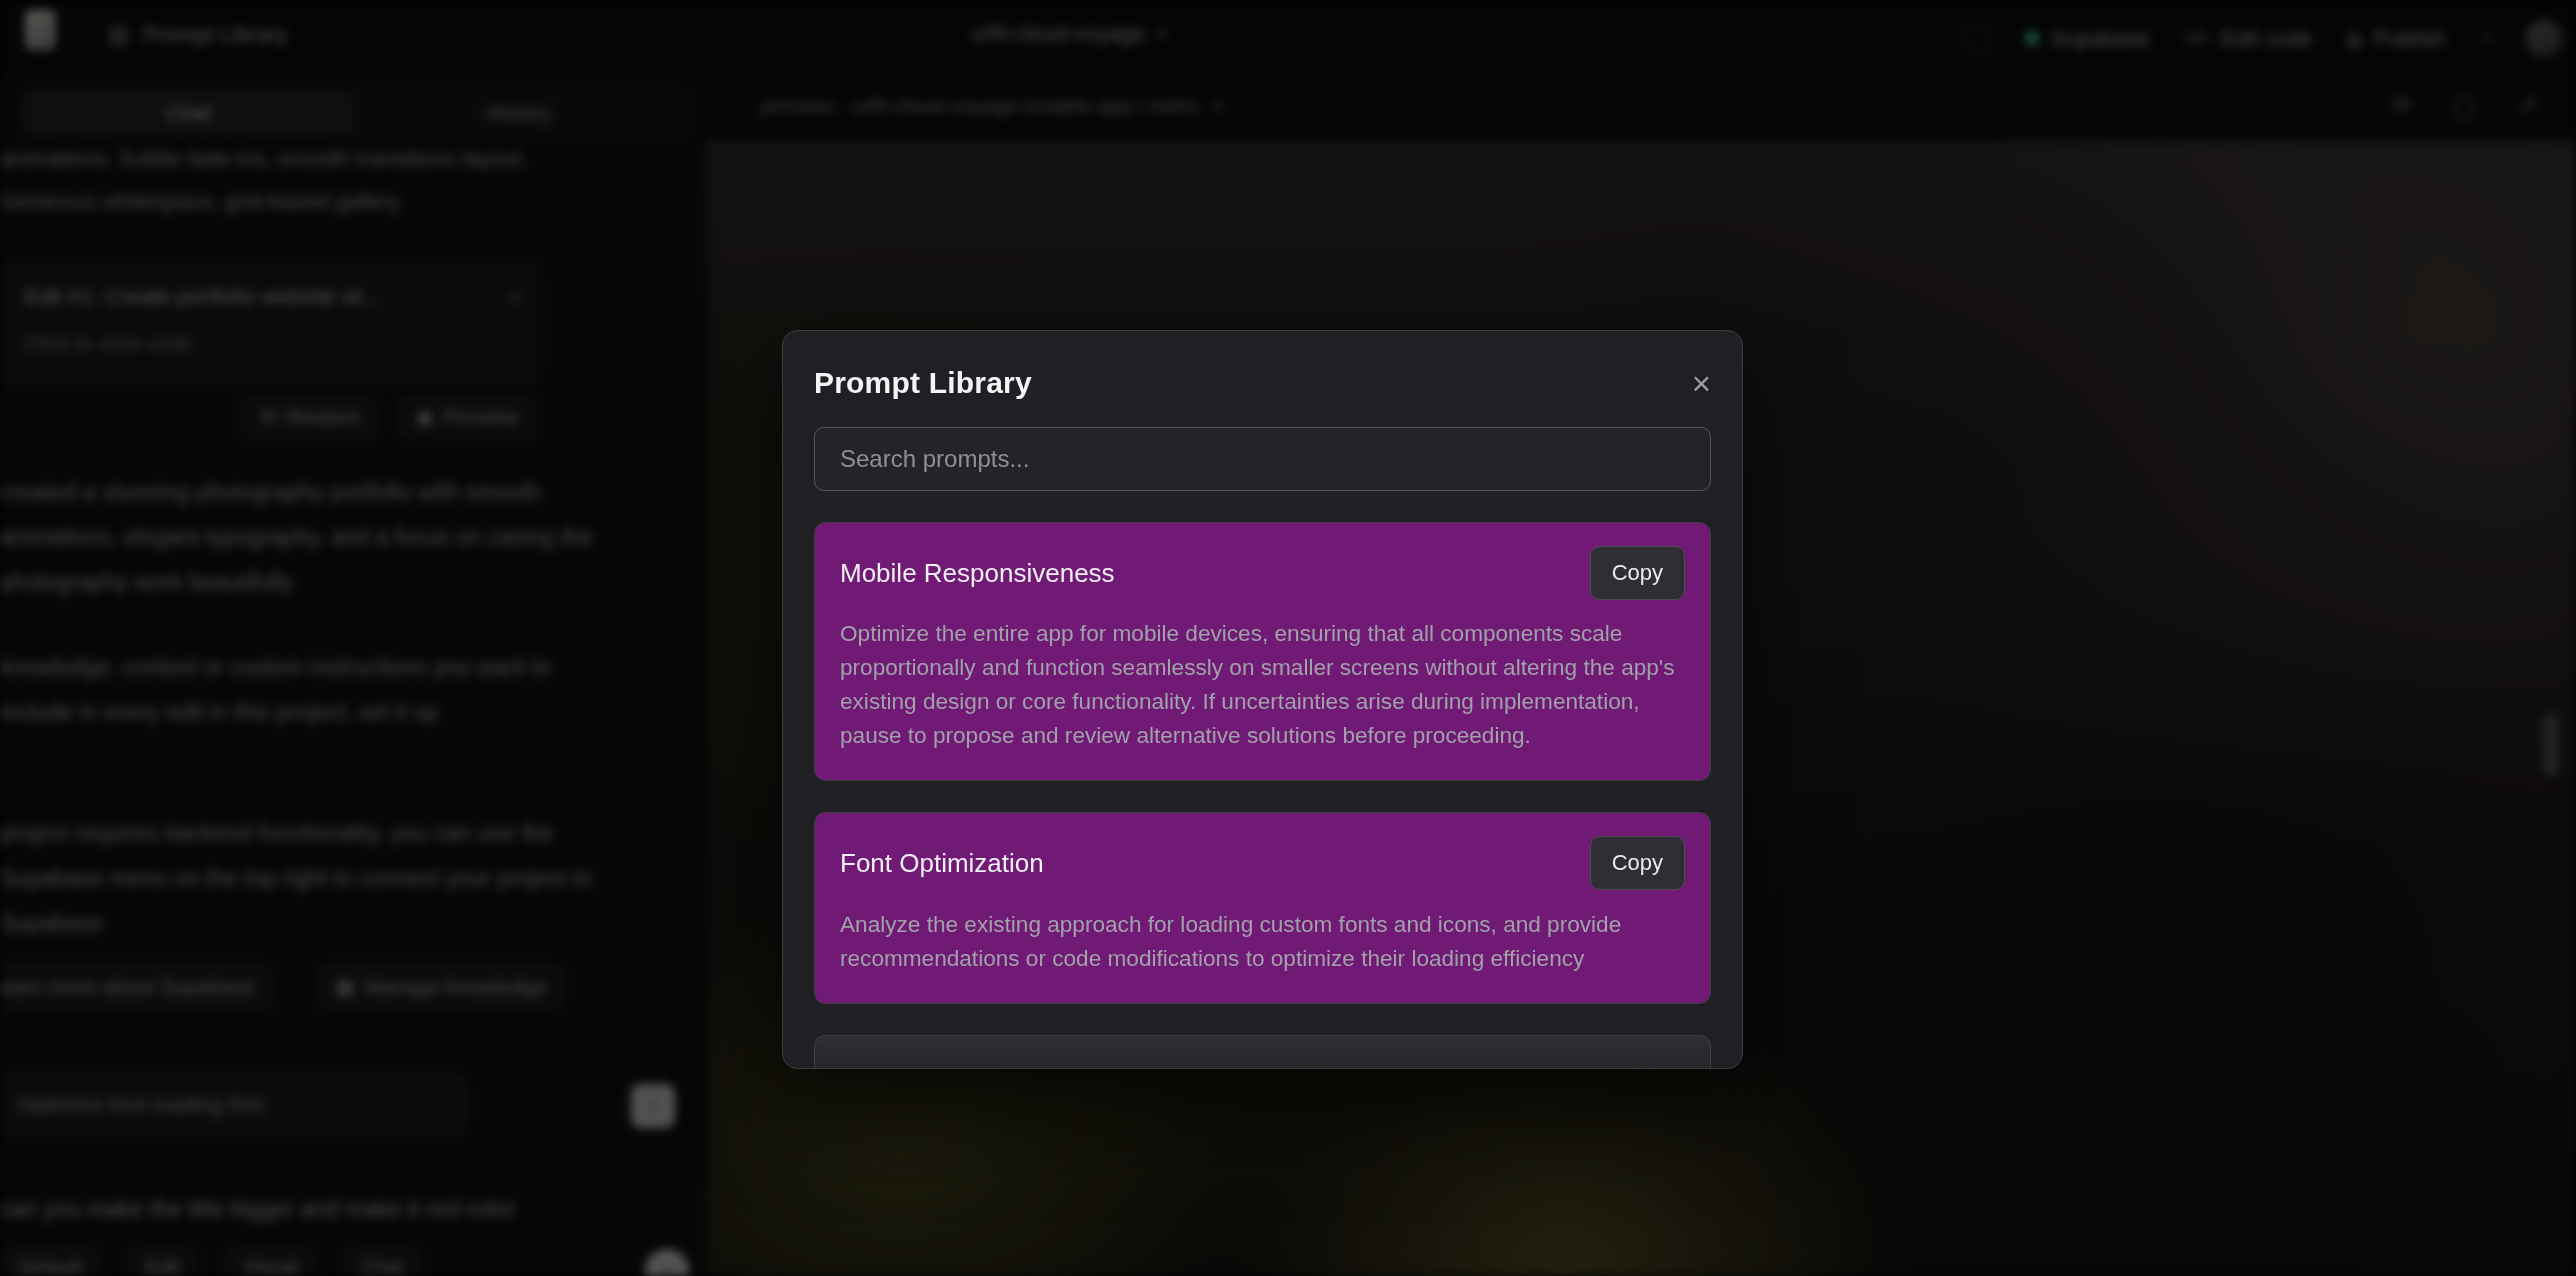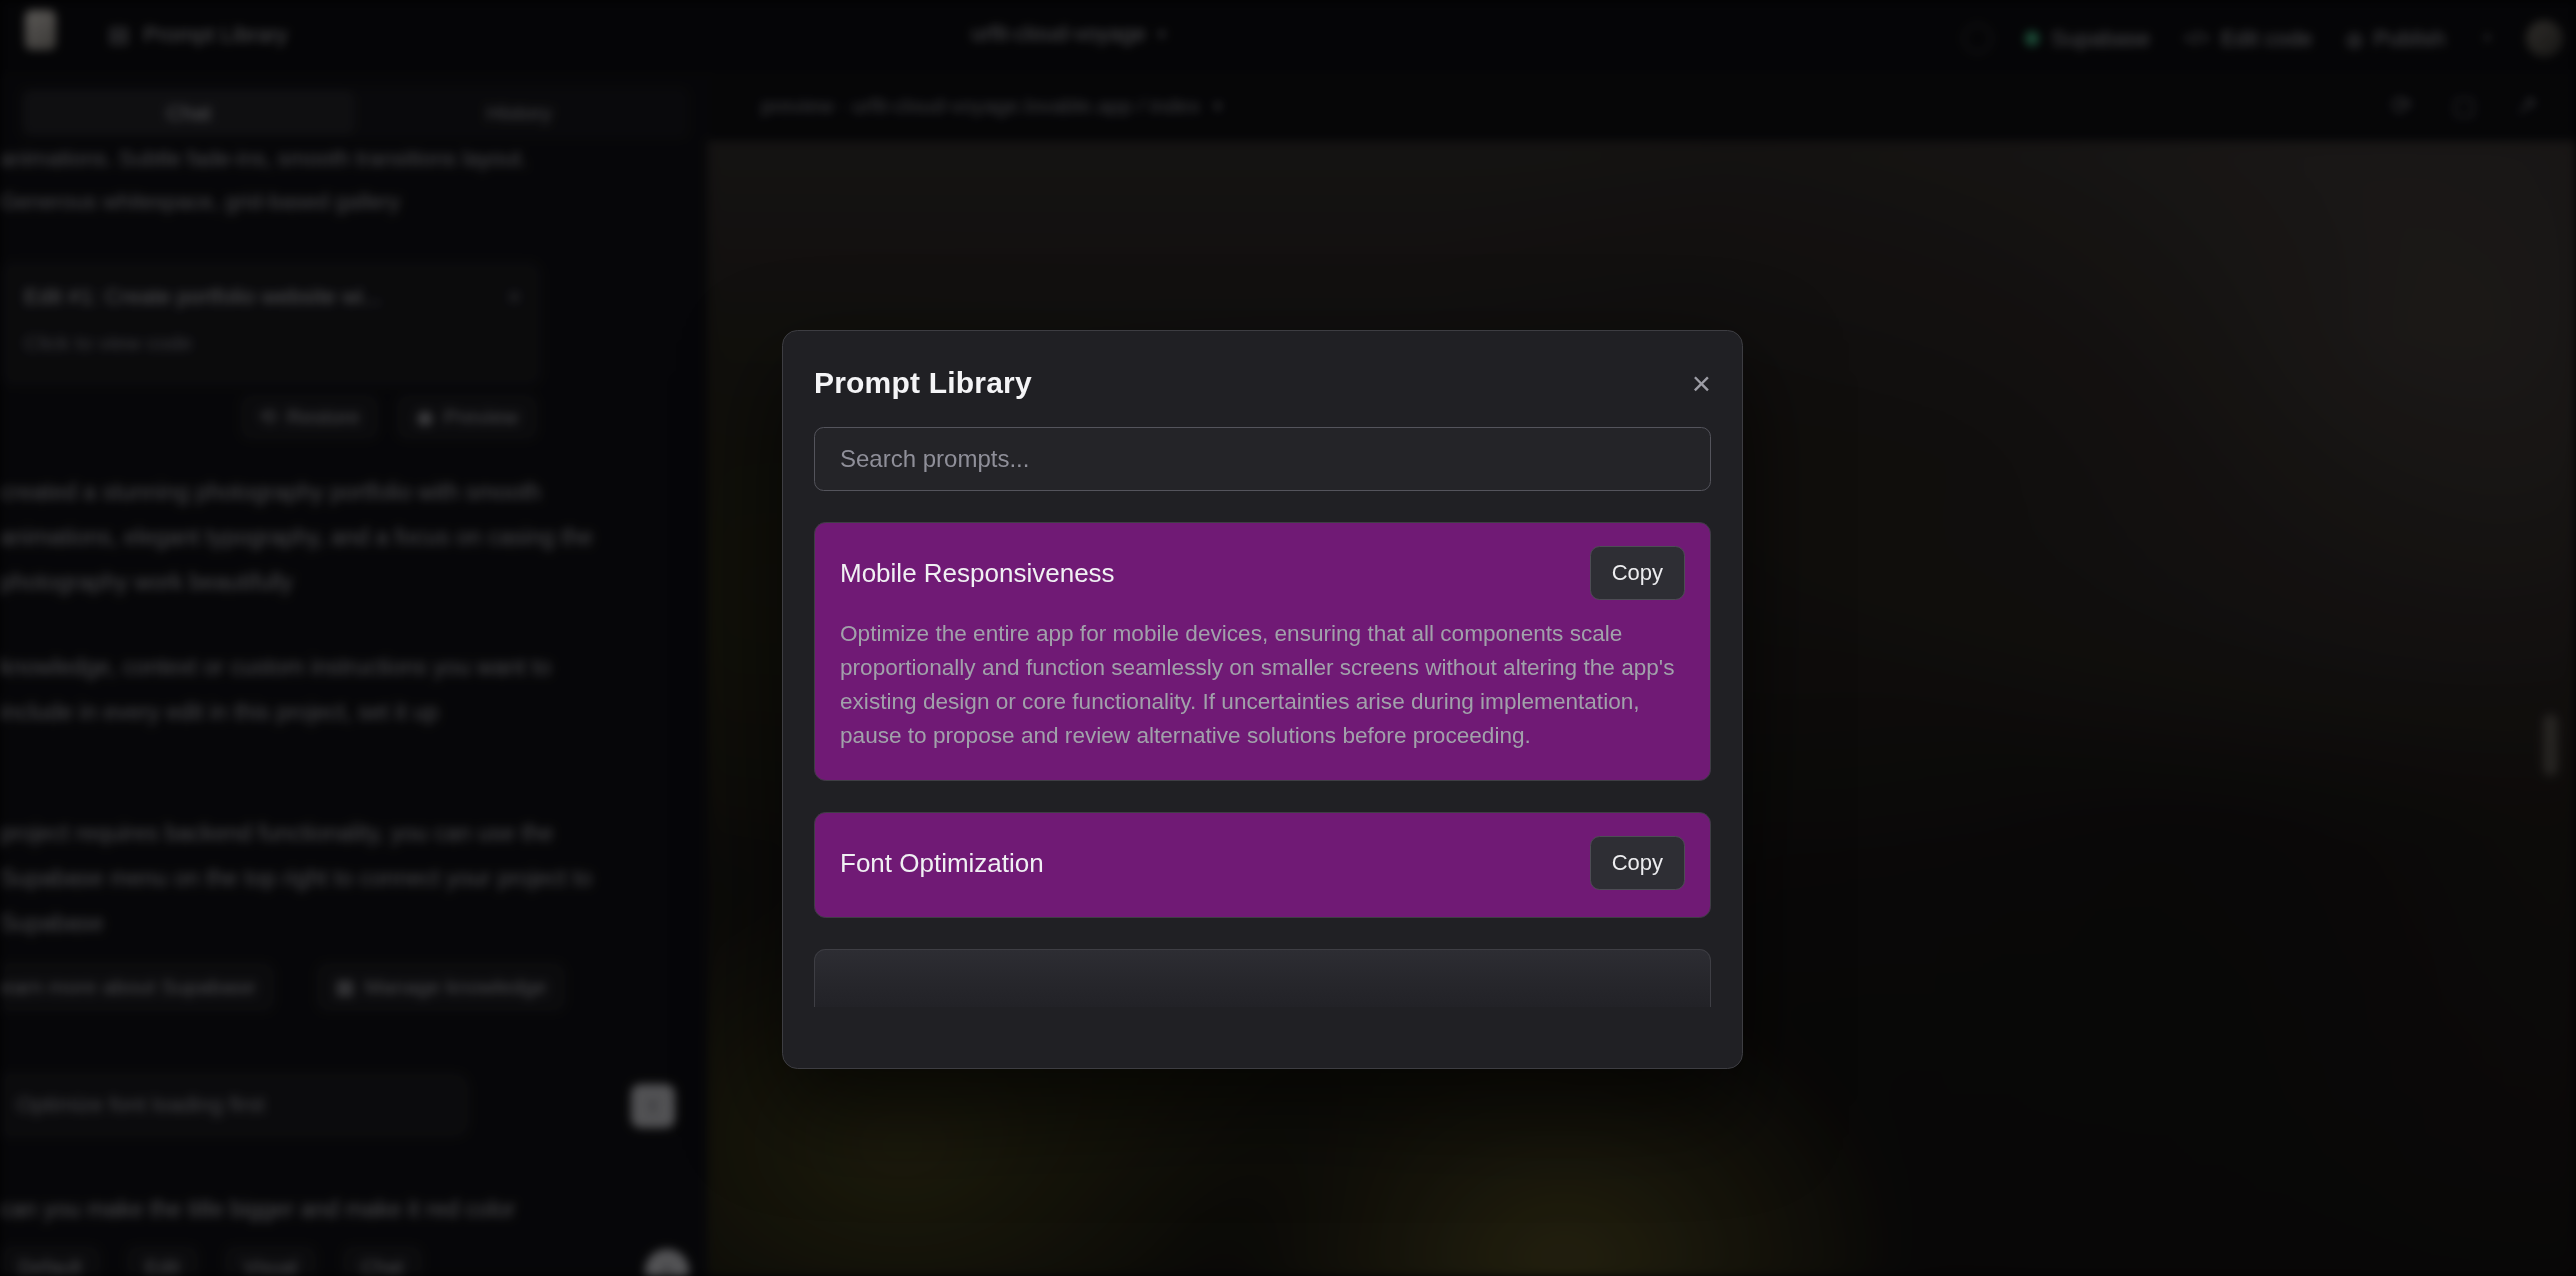--- a/index.html
+++ b/index.html
@@ -215,17 +215,18 @@
       <div class="copybtn">Copy</div>
     </div>
     <div class="pc-desc">Optimize the entire app for mobile devices, ensuring that all components scale proportionally and function seamlessly on smaller screens without altering the app's existing design or core functionality. If uncertainties arise during implementation, pause to propose and review alternative solutions before proceeding.</div>
   </div>
 
   <div class="pcard">
     <div class="pc-head">
       <div class="pc-title">Font Optimization</div>
       <div class="copybtn">Copy</div>
     </div>
+    <div class="pc-desc">Analyze the existing approach for loading custom fonts and icons, and provide recommendations or code modifications to optimize their loading efficiency</div>
   </div>
 
   <div class="pcard partial"></div>
 </div>
 
 
 </body></html>

